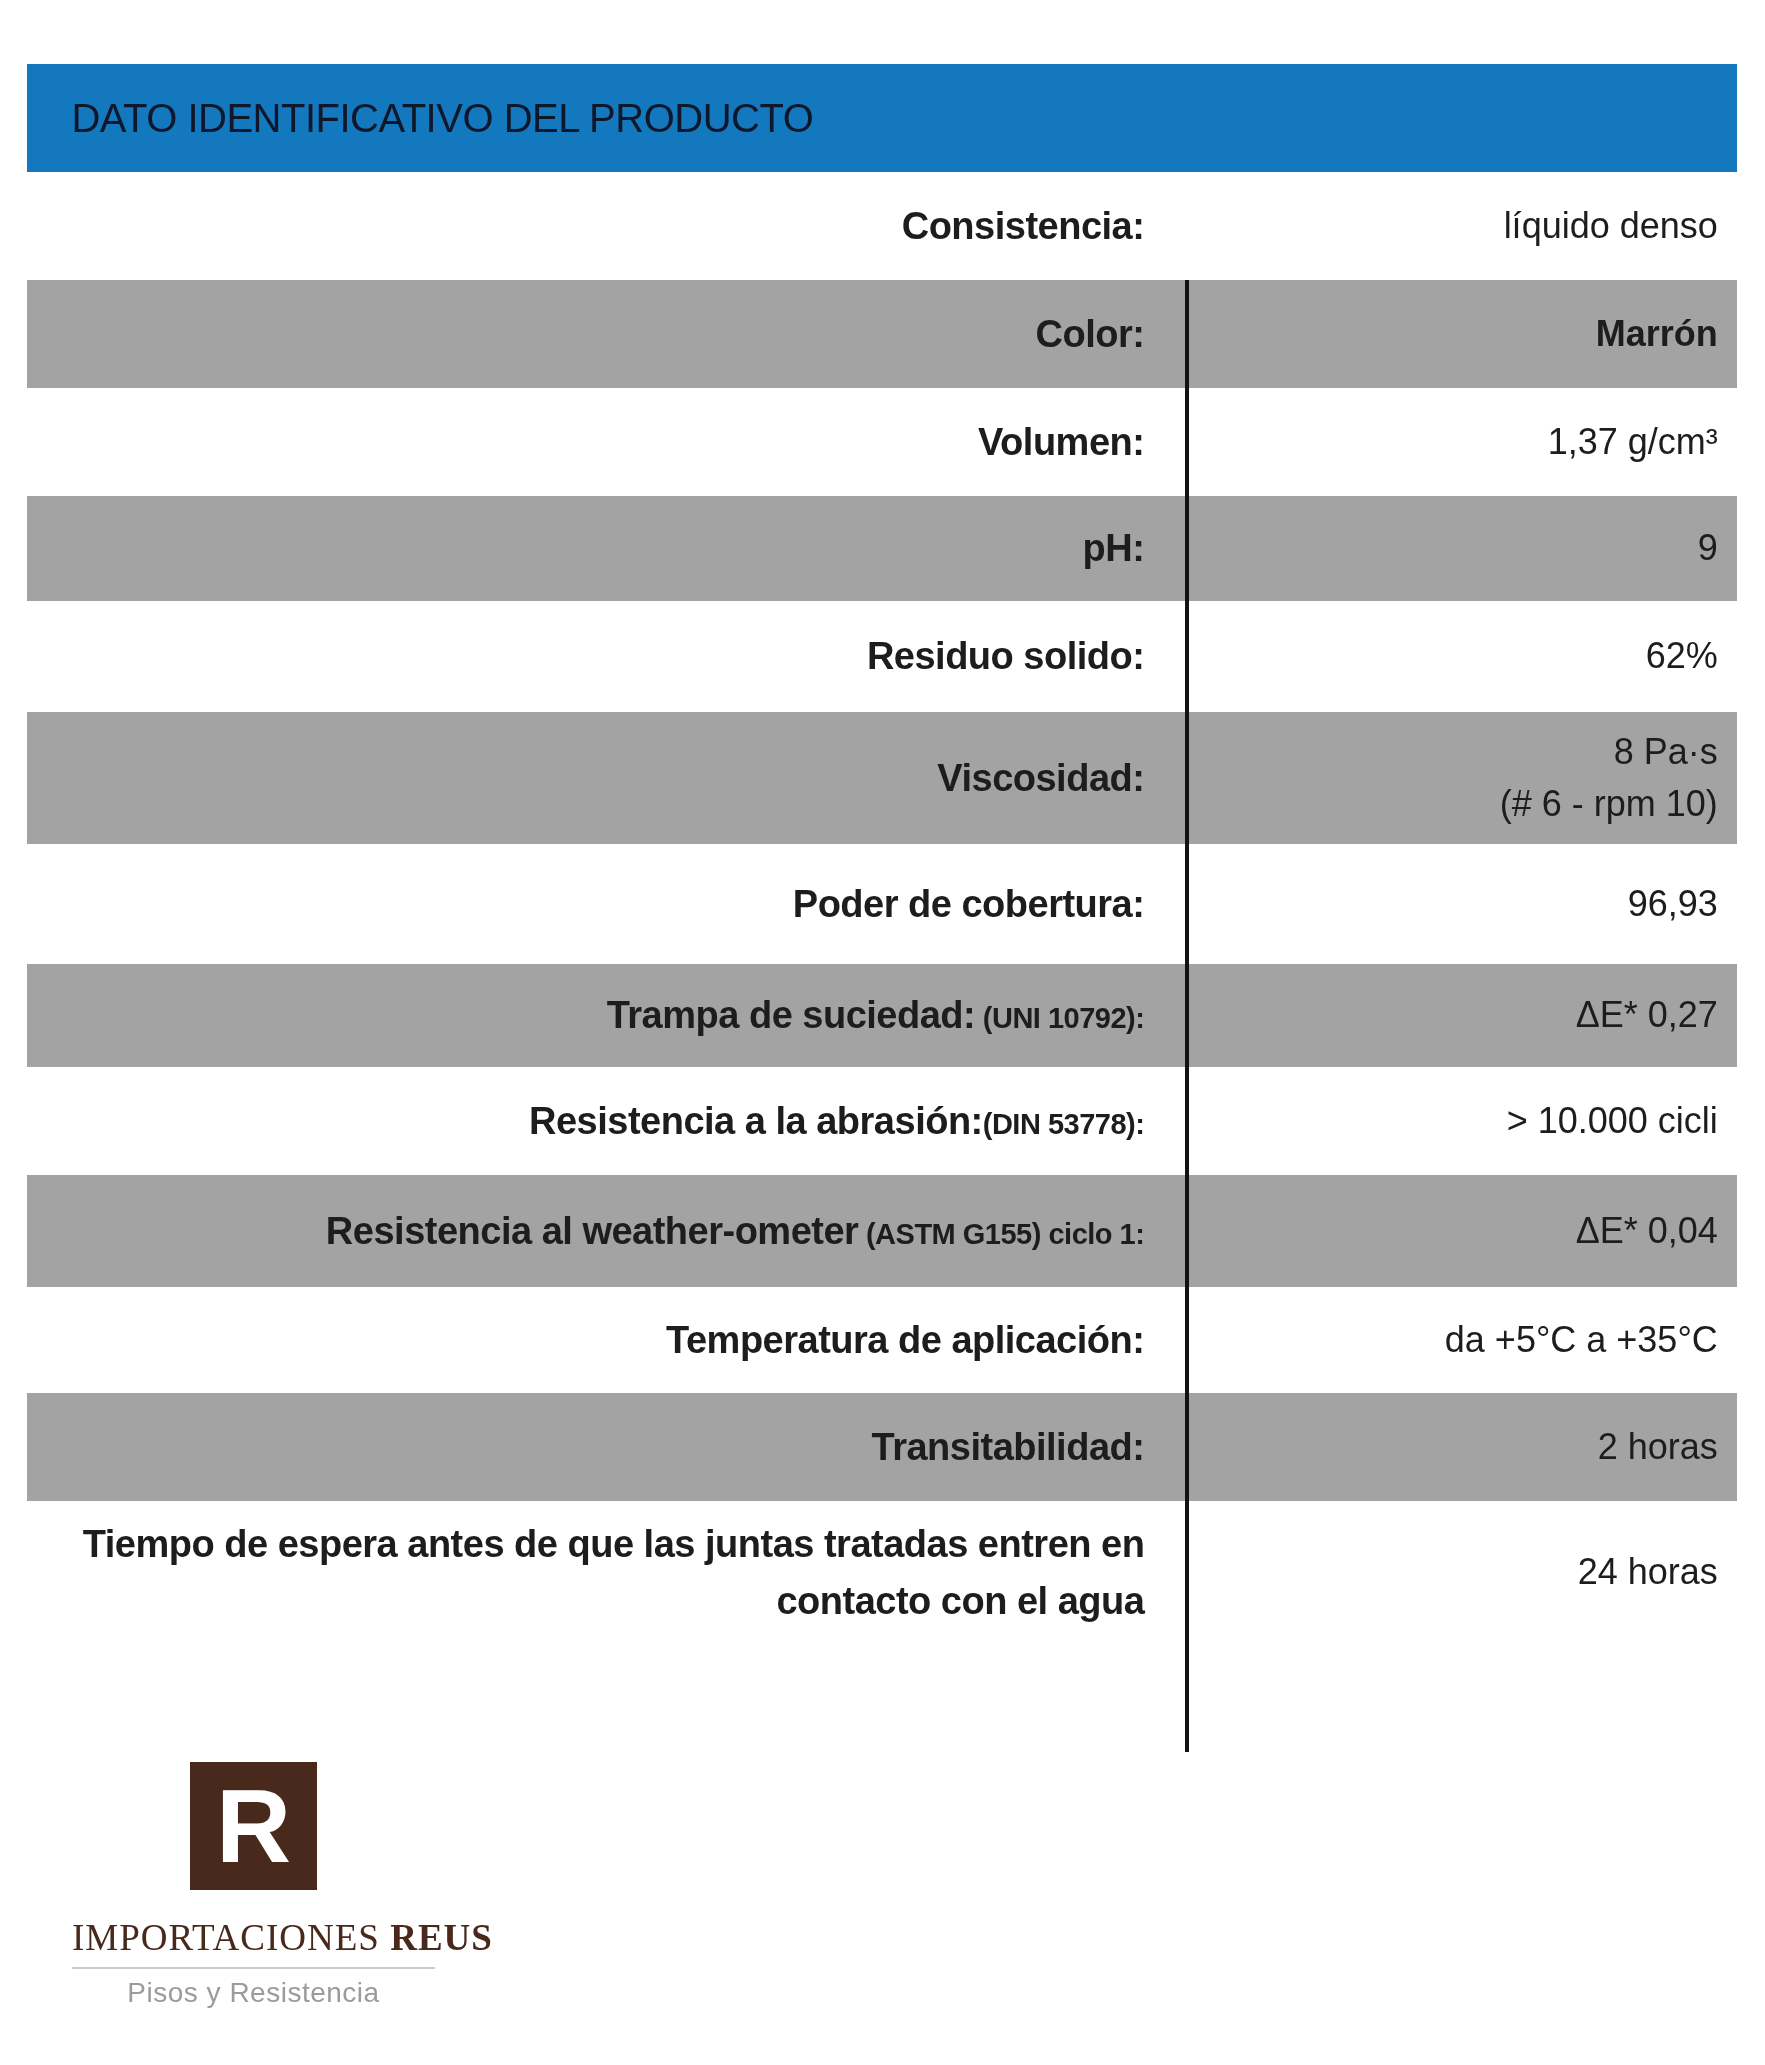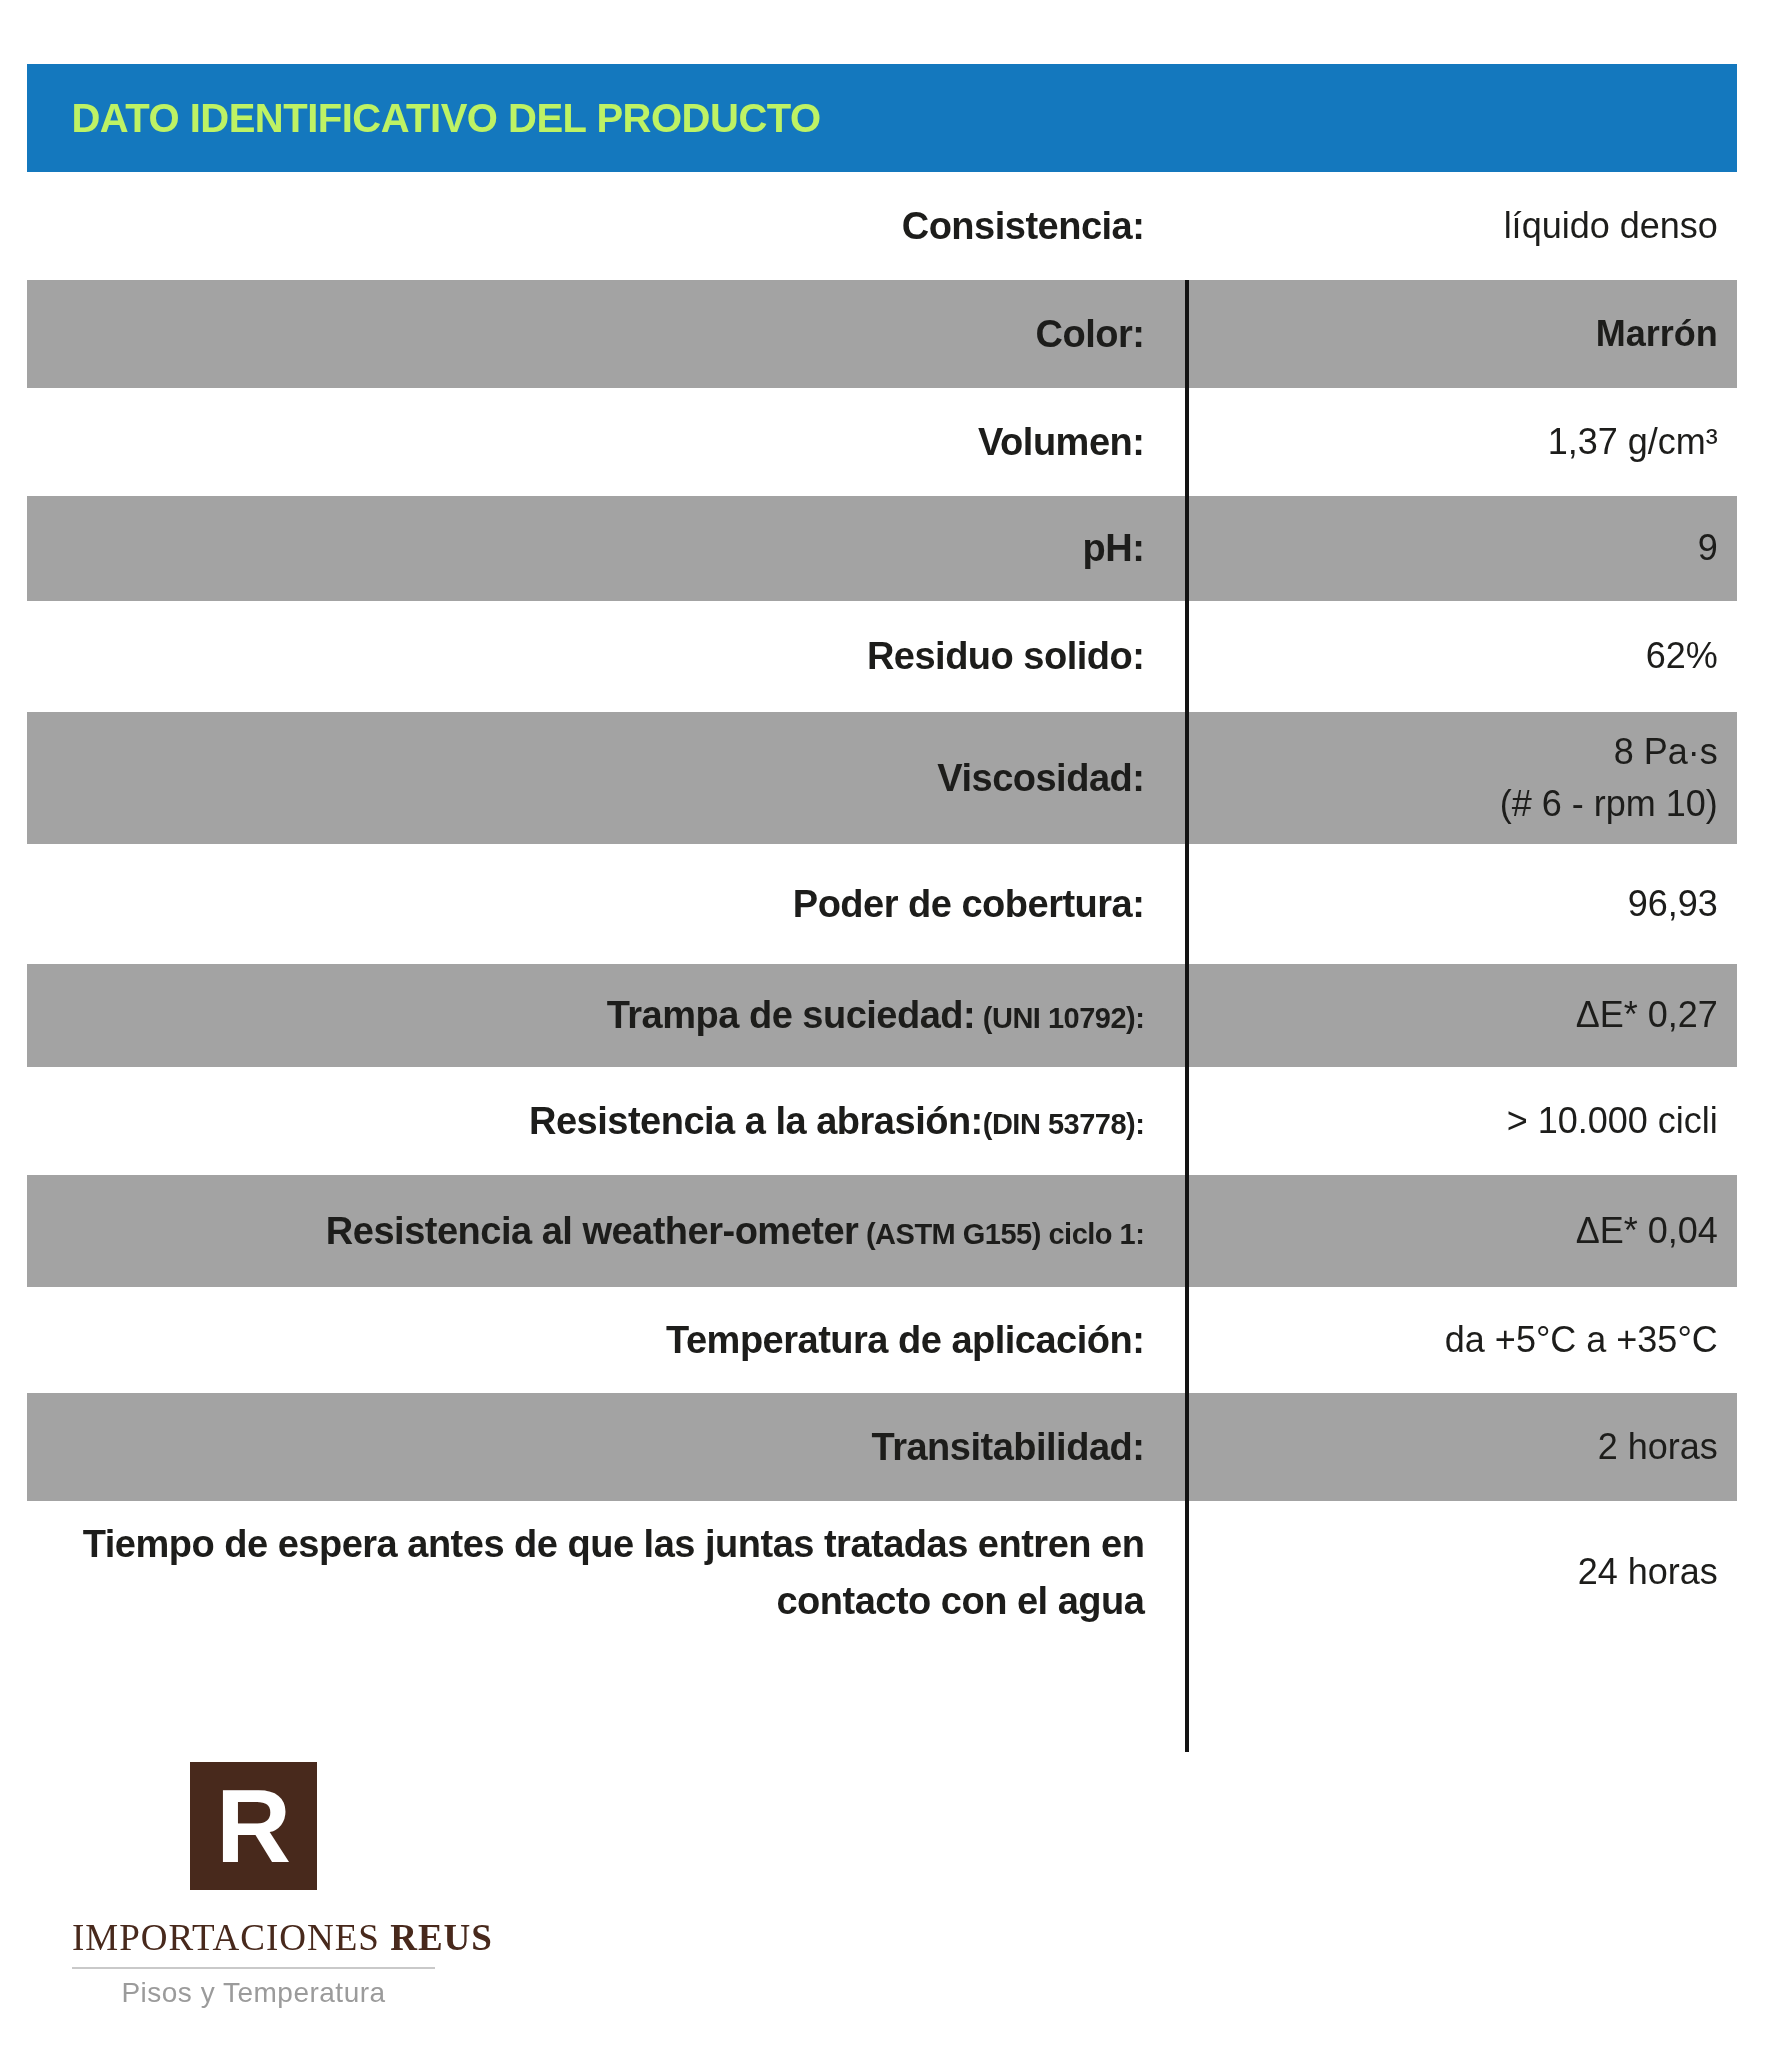--- a/index.html
+++ b/index.html
@@ -13,23 +13,23 @@
   }
   .sheet { position: absolute; left: 27.4px; top: 64px; width: 1710px; }
 
   .header-bar {
     height: 108px;
     background: #1478be;
     display: flex; align-items: center;
     padding-left: 44px;
   }
   .header-title {
-    color: #bef264;
+    color: #0f172a;
     font-size: 40px;
-    font-weight: bold;
+    font-weight: normal;
     letter-spacing: -0.5px;
   }
 
   .table { position: relative; text-align: right; }
   .row { display: flex; align-items: center; min-height: 108px; }
   .row.shaded { background: #a3a3a3; gap: 39px; }
 
   .cell-label {
     width: 1158px;
     padding: 9.8px 41px 9.8px 44px;
@@ -174,15 +174,15 @@
 
 <div class="logo">
   <div class="logo-mark">
     <span class="logo-mark-letter">R</span>
   </div>
   <div class="logo-name">
     <span>IMPORTACIONES</span>
     <span class="logo-name-bold">REUS</span>
   </div>
   <div class="logo-rule"></div>
-  <div class="logo-tagline">Pisos y Temperatura</div>
+  <div class="logo-tagline">Pisos y Resistencia</div>
 </div>
 
 
 </body></html>

